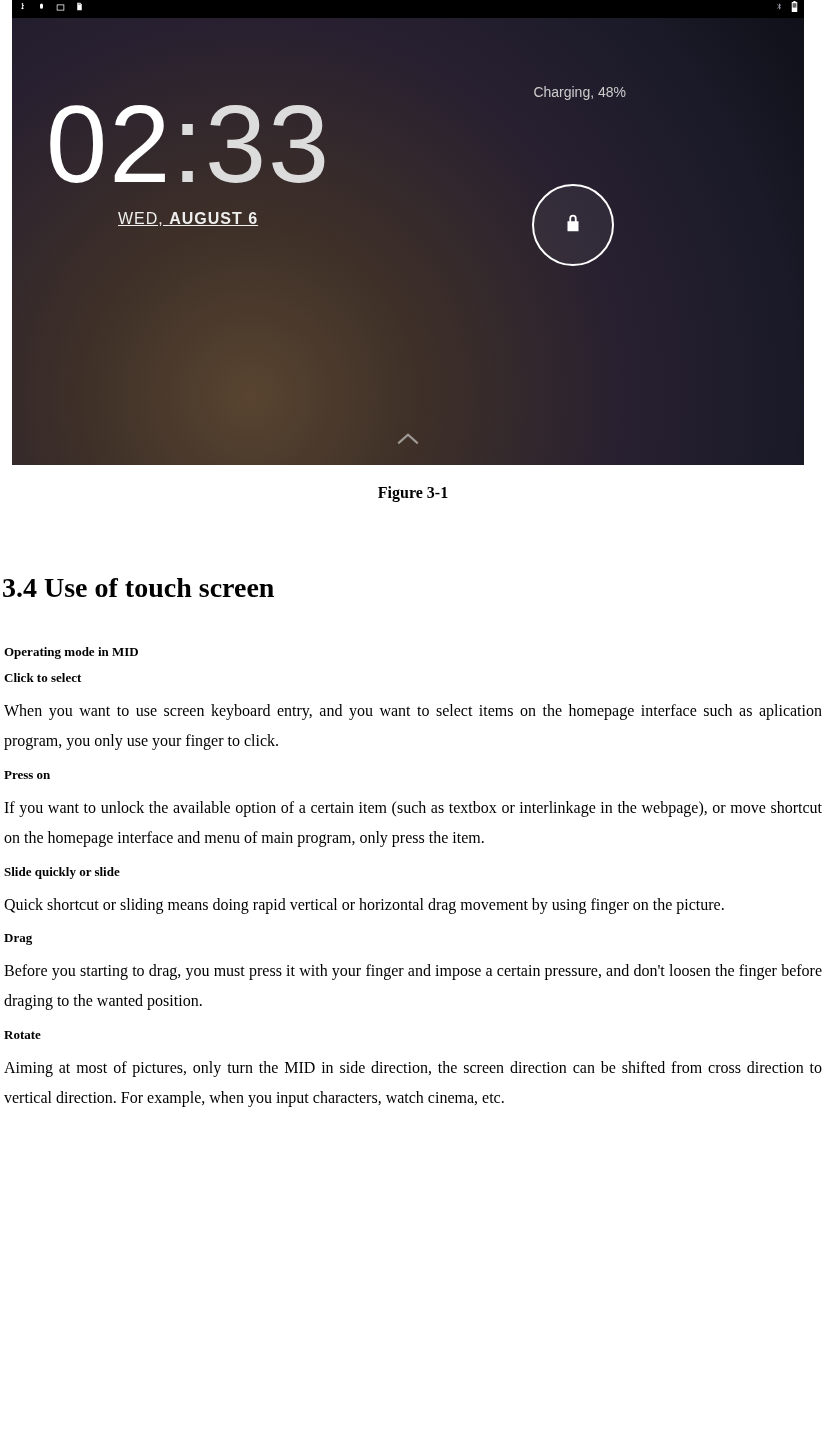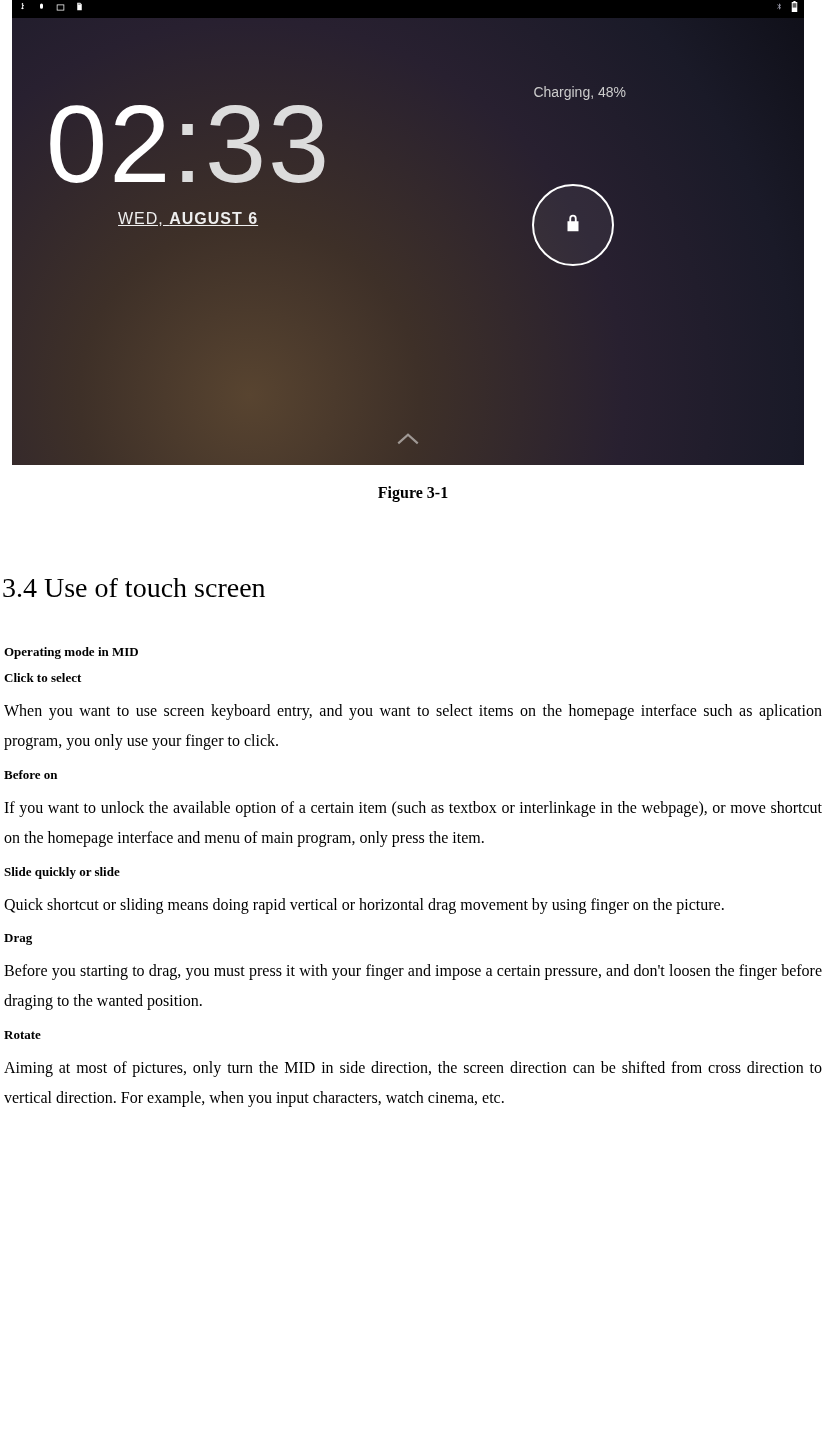--- a/index.html
+++ b/index.html
@@ -106,21 +106,21 @@
   }
   .caption {
     text-align: center;
     font-weight: bold;
     font-size: 16px;
     margin-top: 19px;
     margin-bottom: 70px;
   }
   .section-title {
     font-size: 28px;
-    font-weight: normal;
+    font-weight: bold;
     margin: 0 0 40px 0;
   }
   .content {
     padding: 0 2px;
   }
   .subhead {
     font-weight: bold;
     font-size: 13px;
     margin-top: 10px;
     margin-bottom: 10px;
@@ -204,21 +204,21 @@
   <div class="caption">Figure 3-1</div>
 
   <h2 class="section-title">3.4 Use of touch screen</h2>
 
   <div class="content">
     <p class="subhead">Operating mode in MID</p>
 
     <p class="subhead">Click to select</p>
     <p class="para">When you want to use screen keyboard entry, and you want to select items on the homepage interface such as aplication program, you only use your finger to click.</p>
 
-    <p class="subhead">Before on</p>
+    <p class="subhead">Press on</p>
     <p class="para">If you want to unlock the available option of a certain item (such as textbox or interlinkage in the webpage), or move shortcut on the homepage interface and menu of main program, only press the item.</p>
 
     <p class="subhead">Slide quickly or slide</p>
     <p class="para">Quick shortcut or sliding means doing rapid vertical or horizontal drag movement by using finger on the picture.</p>
 
     <p class="subhead">Drag</p>
     <p class="para">Before you starting to drag, you must press it with your finger and impose a certain pressure, and don't loosen the finger before draging to the wanted position.</p>
 
     <p class="subhead">Rotate</p>
     <p class="para">Aiming at most of pictures, only turn the MID in side direction, the screen direction can be shifted from cross direction to vertical direction. For example, when you input characters, watch cinema, etc.</p>

